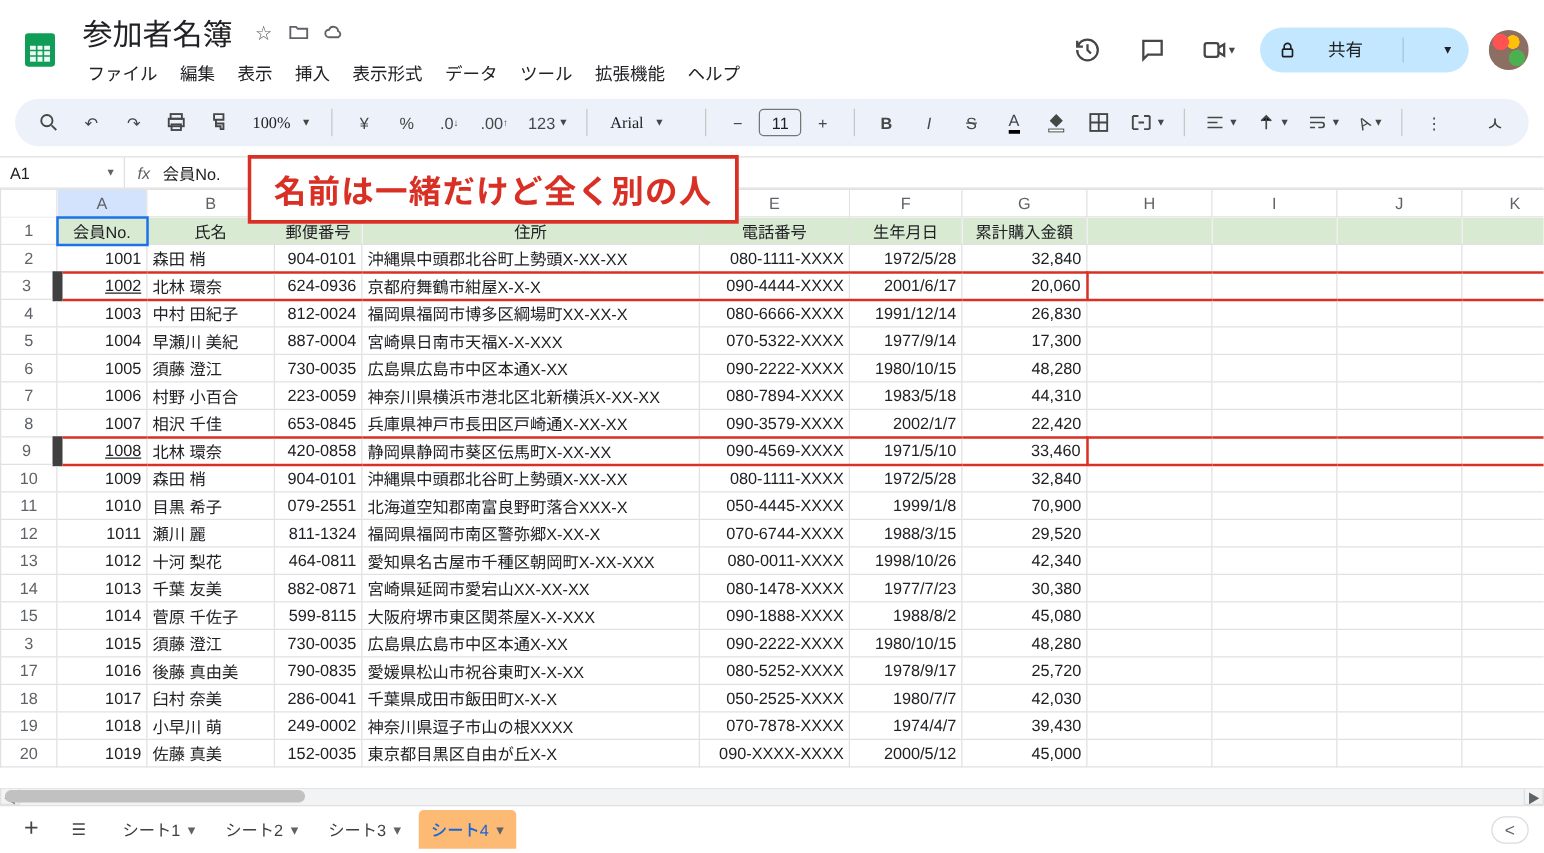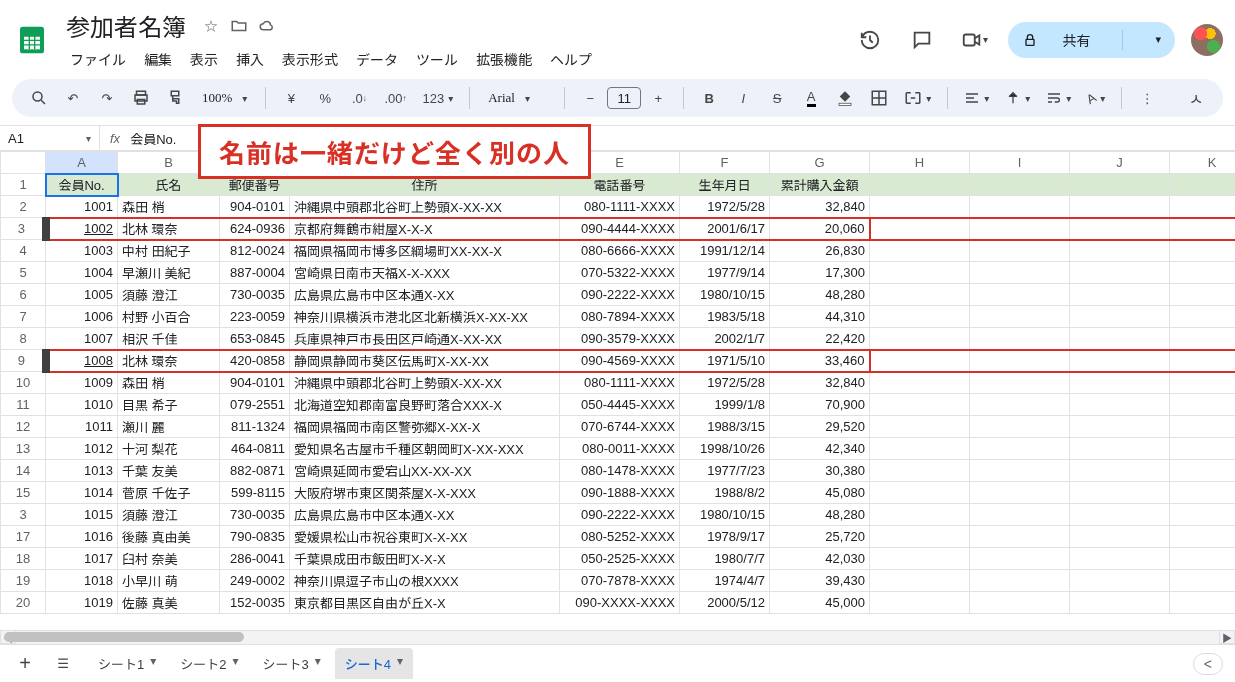--- a/index.html
+++ b/index.html
@@ -60,22 +60,22 @@
 .active-cell { outline: 2px solid #1a73e8; outline-offset: -1px; }
 th.active-col, td.active-rowhead { background: #d3e3fd !important; color: #0b57d0; }
 
 
 .hl-row td { border-top: 2px solid #d93025; border-bottom: 2px solid #d93025; }
 .hl-row td:first-of-type { border-left: 8px solid #404040; text-decoration: underline; }
 .hl-row td.col-G { border-right: 2px solid #d93025; }
 
 
 .sheet-tabs { display: flex; align-items: center; border-top: 1px solid #e0e0e0; height: 38px; padding: 0 12px; gap: 12px; }
-.tab-btn { display: flex; gap: 6px; padding: 6px 10px; font-size: 13px; color: #3c4043; cursor: pointer; border-radius: 4px 4px 0 0; }
-.tab-btn.active { color: #1967d2; background: #e5e5e5; font-weight: 500; }
+.tab-btn { display: flex; align-items: center; gap: 6px; padding: 6px 10px; font-size: 13px; color: #3c4043; cursor: pointer; border-radius: 4px 4px 0 0; }
+.tab-btn.active { color: #1967d2; background: #fdba74; font-weight: 500; }
 .tab-arrow { color: #5f6368; font-size: 12px; }
 .scroll-right { margin-left: auto; border:1px solid #dadce0; border-radius:16px; padding:2px 10px; font-size:14px; color:#5f6368;}
 .hscroll { position:absolute; bottom:0; left:0; right:0; height:14px; display:flex; }
 .hscroll .track{flex:1; background:#f1f3f4; border-top:1px solid #e0e0e0;}
 .hscroll .thumb{position:absolute; left:4px; width:240px; height:10px; top:2px; background:#c1c1c1; border-radius:5px;}
 .hscroll .btn{width:16px; background:#f1f3f4; border:1px solid #e0e0e0; display:flex; align-items:center; justify-content:center; font-size:10px; color:#5f6368;}
 </style>
 </head>
 <body>
 

